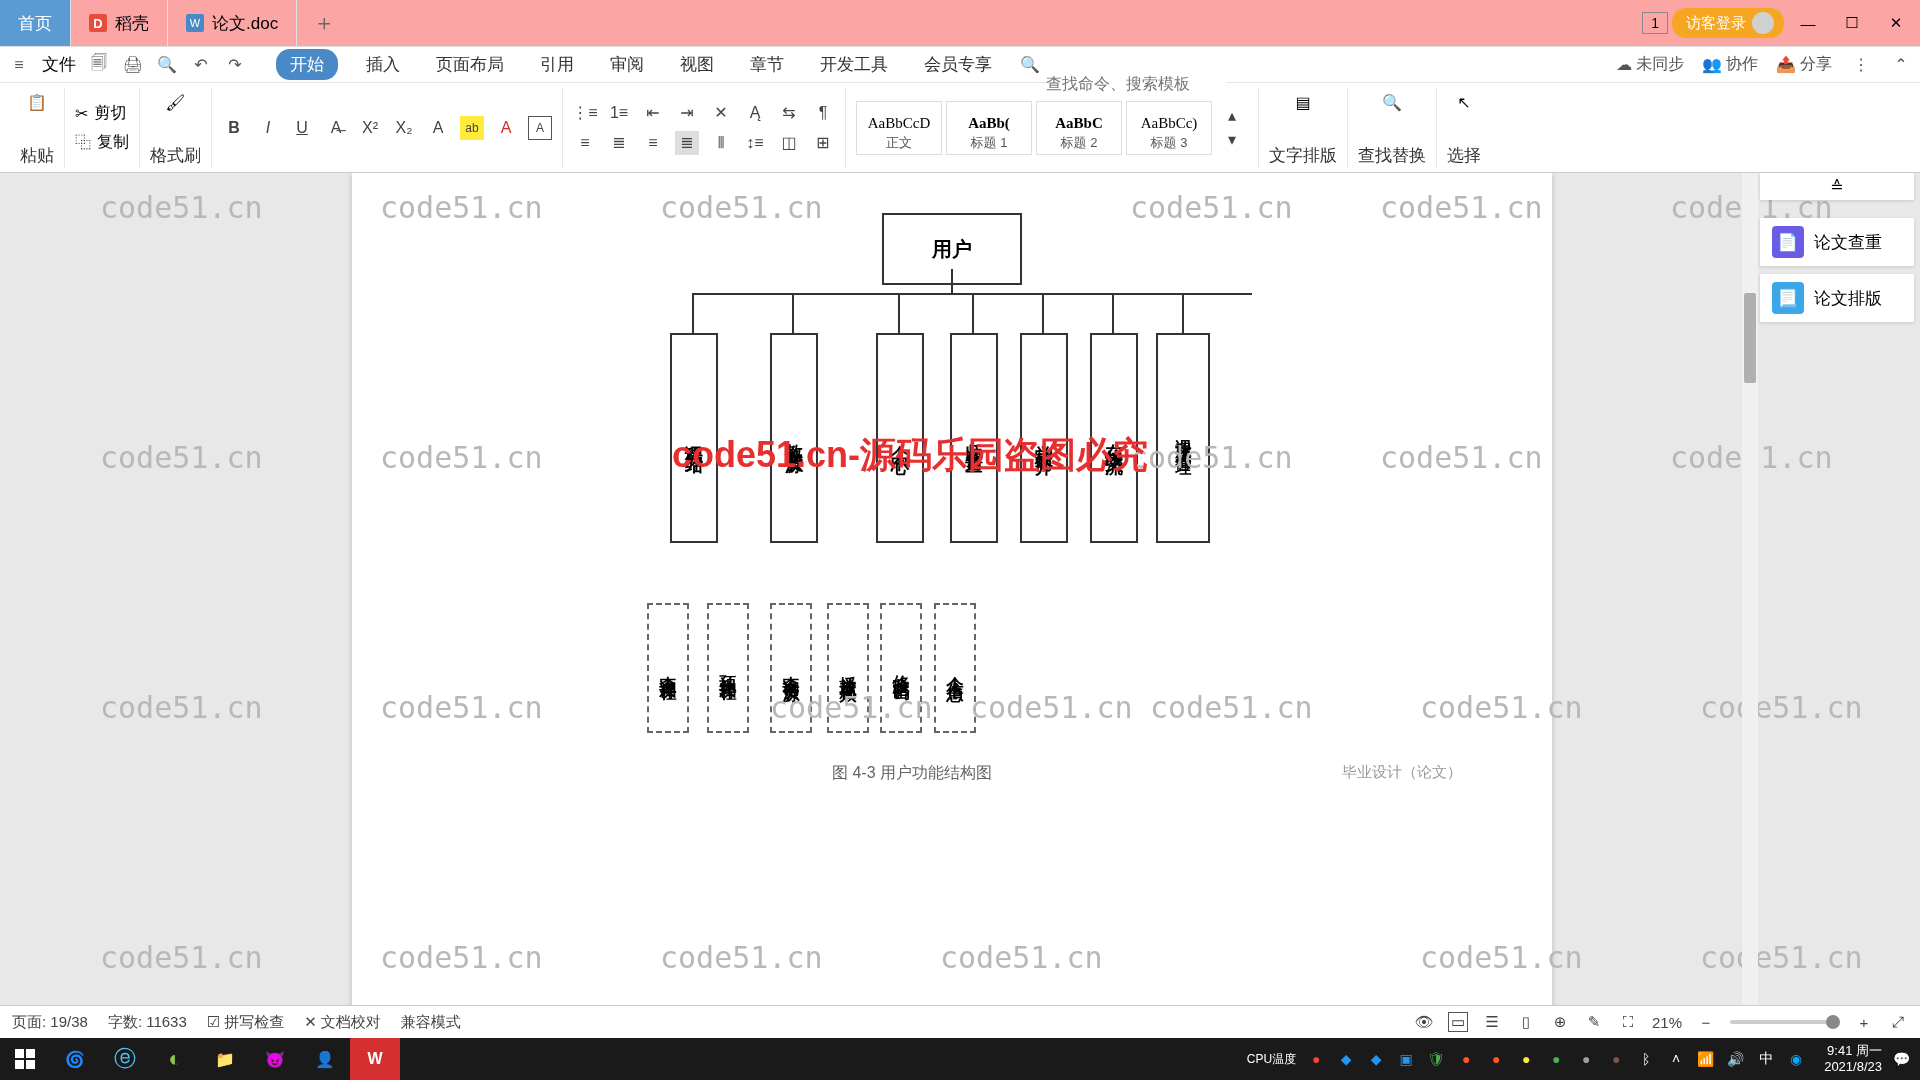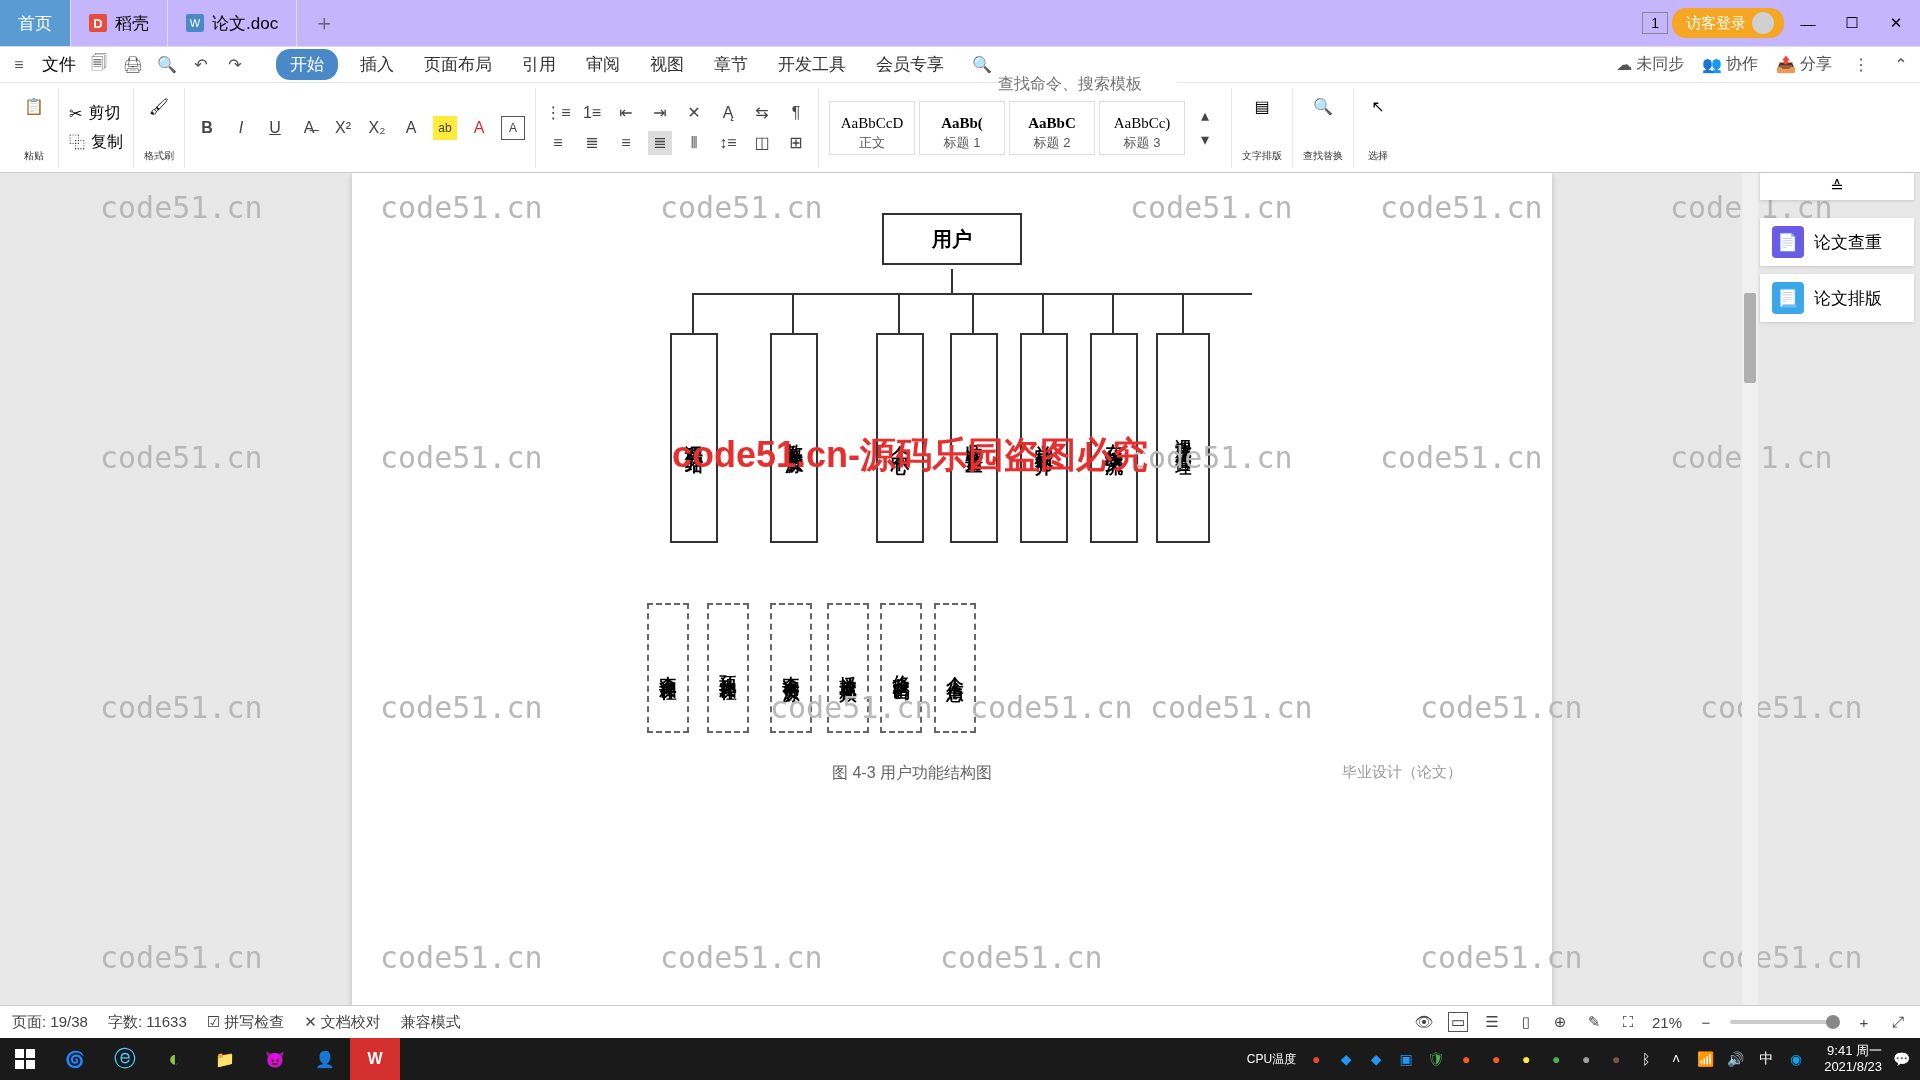--- a/index.html
+++ b/index.html
@@ -1,40 +1,40 @@
 <!DOCTYPE html>
 <html><head>
 <meta charset="utf-8">
 <style>
 * { margin: 0; padding: 0; box-sizing: border-box; font-family: "Microsoft YaHei", sans-serif; }
 body { width: 1920px; height: 1080px; overflow: hidden; background: #f0f0f0; position: relative; }
-.titlebar { height: 47px; background: #c4b5fd; display: flex; align-items: stretch; border-bottom: 1px solid #ddd; }
+.titlebar { height: 47px; background: #fca5a5; display: flex; align-items: stretch; border-bottom: 1px solid #ddd; }
 .tab { display: flex; align-items: center; padding: 0 18px; font-size: 17px; cursor: pointer; border-right: 1px solid #e0e0e0; }
 .tab.home { background: #5a9bd4; color: #fff; }
 .tab-icon { width: 18px; height: 18px; margin-right: 8px; display: inline-flex; align-items: center; justify-content: center; }
 .tab-icon.doc { background: #4a89c7; color: #fff; font-size: 11px; border-radius: 2px; }
 .tab-icon.d { background: #e74c3c; color: #fff; font-size: 13px; border-radius: 2px; font-weight: bold; }
 .tab-add { padding: 0 16px; display: flex; align-items: center; font-size: 22px; color: #666; cursor: pointer; }
 .titlebar-right { margin-left: auto; display: flex; align-items: center; gap: 4px; padding-right: 4px; }
 .tb-badge { border: 1px solid #888; padding: 2px 8px; font-size: 14px; }
 .login-btn { background: #f5a623; color: #fff; border-radius: 14px; padding: 4px 10px 4px 14px; font-size: 15px; display: flex; align-items: center; gap: 6px; }
 .login-btn .avatar { width: 22px; height: 22px; background: #d0d0d0; border-radius: 50%; }
 .wctrl { width: 40px; height: 30px; display: flex; align-items: center; justify-content: center; font-size: 15px; cursor: pointer; }
 .menubar { height: 36px; background: #fff; display: flex; align-items: center; padding: 0 8px; border-bottom: 1px solid #e5e5e5; }
 .mb-left { display: flex; align-items: center; gap: 12px; }
 .mb-icon { width: 22px; height: 22px; display: flex; align-items: center; justify-content: center; color: #555; cursor: pointer; }
-.mb-tabs { display: flex; gap: 14px; margin-left: 30px; }
+.mb-tabs { display: flex; gap: 20px; margin-left: 30px; }
 .mb-tab { font-size: 17px; color: #333; cursor: pointer; padding: 4px 8px; }
 .mb-tab.active { background: #4a89c7; color: #fff; border-radius: 14px; padding: 4px 14px; }
 .mb-search { margin-left: 20px; display: flex; align-items: center; color: #999; font-size: 16px; }
 .mb-right { margin-left: auto; display: flex; align-items: center; gap: 18px; color: #555; font-size: 16px; }
 .mb-right span { display: flex; align-items: center; gap: 4px; cursor: pointer; }
 .ribbon { height: 90px; background: #fff; display: flex; align-items: center; padding: 0 10px; border-bottom: 1px solid #ccc; }
 .rib-group { display: flex; flex-direction: column; align-items: center; padding: 0 10px; border-right: 1px solid #e8e8e8; height: 80px; justify-content: center; }
-.rib-big { font-size: 10px; color: #333; text-align: right; margin-top: 24px; }
+.rib-big { font-size: 17px; color: #333; text-align: right; margin-top: 24px; }
 .rib-icon-lg { width: 28px; height: 28px; margin-bottom: 4px; display:flex; align-items:center; justify-content:center;}
 .rib-small-row { display: flex; align-items: center; gap: 6px; }
 .font-select { width: 150px; height: 28px; border: 1px solid #ccc; font-size: 16px; padding: 0 6px; }
 .size-select { width: 70px; height: 28px; border: 1px solid #ccc; font-size: 15px; padding: 0 4px; }
 .fmt-row { display: flex; gap: 10px; }
 .fmt-btn { width: 24px; height: 24px; display: flex; align-items: center; justify-content: center; color: #444; cursor: pointer; font-size: 16px; }
 .style-box { width: 86px; height: 54px; border: 1px solid #ddd; display: flex; flex-direction: column; align-items: center; justify-content: center; font-size: 11px; cursor: pointer; }
 .style-preview { font-size: 15px; font-family: serif; margin-top: 12px; }
 .style-label { font-size: 13px; color: #555; margin-top: 2px; }
 .workspace { position: absolute; top: 173px; left: 0; right: 0; bottom: 42px; background: #e8e8e8; overflow: hidden; }
@@ -223,21 +223,21 @@
   <div class="rib-group" style="border-right:none">
     <div class="rib-icon-lg">↖</div>
     <div class="rib-big">选择</div>
   </div>
 </div>
 
 <div class="workspace">
   <div class="page">
     <div class="diagram">
 
-      <div class="dbox" style="left:380px;top:10px;width:140px;height:52px">用户</div>
+      <div class="dbox" style="left:380px;top:10px;width:140px;height:72px">用户</div>
 
       <div class="dline" style="left:449px;top:66px;width:2px;height:24px"></div>
       <div class="dline" style="left:190px;top:90px;width:560px;height:2px"></div>
 
       <div class="dline" style="left:190px;top:90px;width:2px;height:40px"></div>
       <div class="dbox v" style="left:168px;top:130px;width:48px;height:210px">课程介绍</div>
       <div class="dline" style="left:290px;top:90px;width:2px;height:40px"></div>
       <div class="dbox v" style="left:268px;top:130px;width:48px;height:210px">教学资源</div>
       <div class="dline" style="left:396px;top:90px;width:2px;height:40px"></div>
       <div class="dbox v" style="left:374px;top:130px;width:48px;height:210px">个人中心</div>

